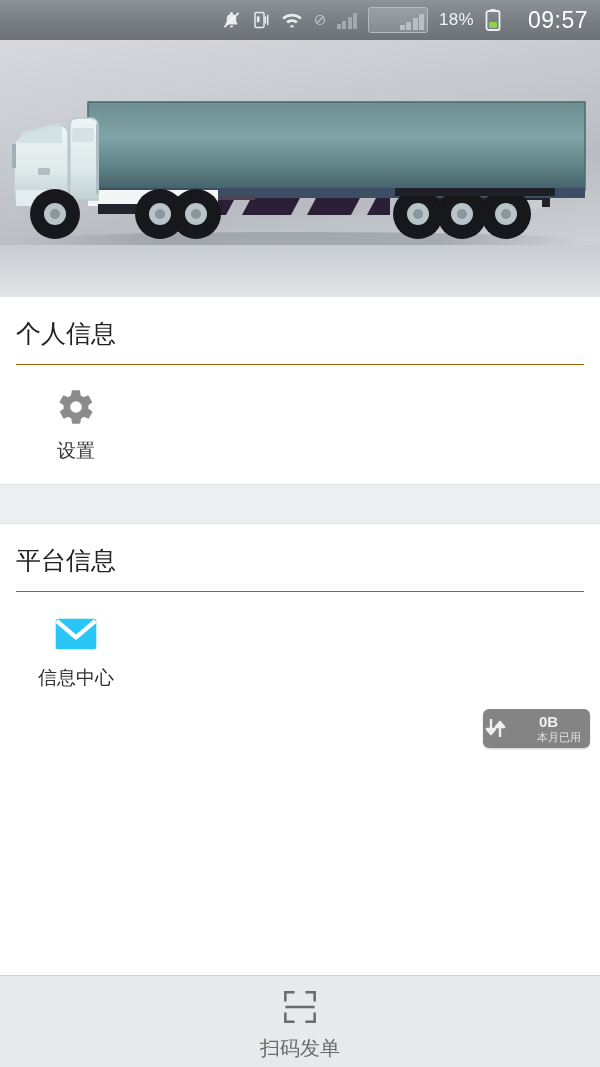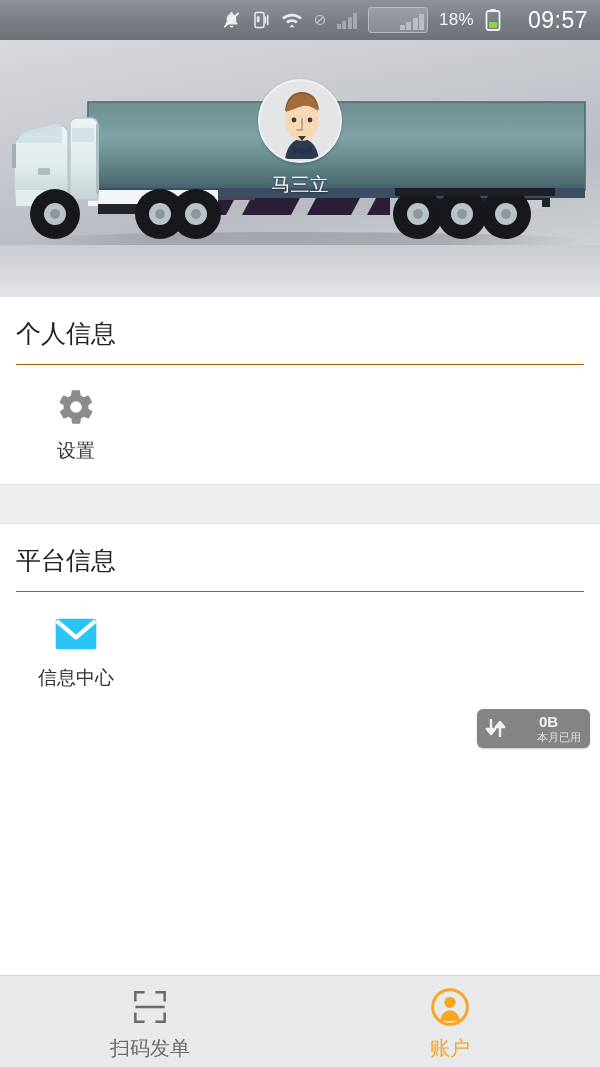--- a/index.html
+++ b/index.html
@@ -73,21 +73,21 @@
   }
   .tile .glyph{ height:44px; display:flex; align-items:center; justify-content:center; }
   .tile .tlabel{ font-size:19px; color:#333333; white-space:nowrap; }
   .gap{ height:40px; background:#eceef0; border-top:1px solid #e1e3e5; border-bottom:1px solid #e1e3e5; }
   .filler{ background:#ffffff; flex:1 1 auto; }
 
   
   .data-chip{
     position:absolute; right:10px; top:412px;
     background:rgba(105,105,105,.82); border-radius:6px;
-    padding:5px 9px 5px 6px; display:flex; align-items:center; gap:7px;
+    padding:5px 9px 5px 0; display:flex; align-items:center; gap:7px;
     box-shadow:0 1px 2px rgba(0,0,0,.2);
   }
   .data-chip .arrows{ display:flex; align-items:center; }
   .chip-txt{ display:flex; flex-direction:column; align-items:center; line-height:1.1; }
   .chip-val{ font-size:15px; color:#f0f0f0; font-weight:bold; }
   .chip-sub{ font-size:11px; color:#e2e2e2;margin-left:21px; }
 
   
   .tabbar{
     height:92px; flex:0 0 92px; background:#e8e9ea;
@@ -219,38 +219,20 @@
         <circle cx="462" cy="136" r="25" fill="#16181c"></circle>
           <circle cx="462" cy="136" r="11" fill="#b8c4c8"></circle>
           <circle cx="462" cy="136" r="5" fill="#8b979c"></circle>
         <circle cx="506" cy="136" r="25" fill="#16181c"></circle>
           <circle cx="506" cy="136" r="11" fill="#b8c4c8"></circle>
           <circle cx="506" cy="136" r="5" fill="#8b979c"></circle>
       </g>
       <rect x="395" y="110" width="160" height="8" fill="#1d2027"></rect>
     </svg>
 
-    <div class="avatar-wrap">
-      <div class="avatar">
-        <svg width="84" height="84" viewBox="0 0 84 84">
-          <circle cx="42" cy="42" r="42" fill="#e3e5e7"></circle>
-          <path d="M25 78c2-13 8-20 17-20s15 7 17 20z" fill="#2d3a4e"></path>
-          <ellipse cx="42" cy="38" rx="17" ry="22" fill="#f4d9b4"></ellipse>
-          <path d="M25 30c1-13 8-19 17-19s16 6 17 18c-5-5-9-7-14-6-6 2-13 6-20 7z" fill="#8a5a31"></path>
-          <path d="M26 31c6-2 12-5 17-6 5-1 10 1 15 5-1-11-7-17-16-17s-15 7-16 18z" fill="#a36c3d"></path>
-          <circle cx="34" cy="39" r="2.4" fill="#3a3a3a"></circle>
-          <circle cx="50" cy="39" r="2.4" fill="#3a3a3a"></circle>
-          <path d="M42 38v11h-5" stroke="#b99770" stroke-width="1.6" fill="none" stroke-linecap="round"></path>
-          <path d="M38 55h8l-4 5z" fill="#3a3a3a"></path>
-          <path d="M42 70l-10-5 1 8zM42 70l10-5-1 8z" fill="#27334a"></path>
-          <circle cx="42" cy="70" r="3" fill="#27334a"></circle>
-        </svg>
-      </div>
-      <div class="uname">马三立</div>
-    </div>
   </div>
 
   <div class="scroller">
 
     <div class="card">
       <div class="card-title">个人信息</div>
       <div class="tile-row">
         <div class="tile">
           <span class="glyph">
             <svg width="40" height="40" viewBox="0 0 24 24">
@@ -306,24 +288,14 @@
             <path d="M26 20v6h-6"></path>
               <path d="M10 26H4v-6"></path>
             <path d="M5 15h20"></path>
           </g>
         </svg>
       </span>
       <span class="tlab">扫码发单</span>
     </div>
 
 
-    <div class="tab active">
-      <span class="ticon">
-        <svg width="40" height="40" viewBox="0 0 30 30">
-          <circle cx="15" cy="15" r="13" fill="none" stroke="#f5a623" stroke-width="2.2"></circle>
-          <circle cx="15" cy="11.5" r="4.2" fill="#f5a623"></circle>
-          <path d="M7.6 25.5c.6-5 3.6-7.8 7.4-7.8s6.8 2.8 7.4 7.8z" fill="#f5a623"></path>
-        </svg>
-      </span>
-      <span class="tlab">账户</span>
-    </div>
   </div>
 </div>
 
 </body></html>

